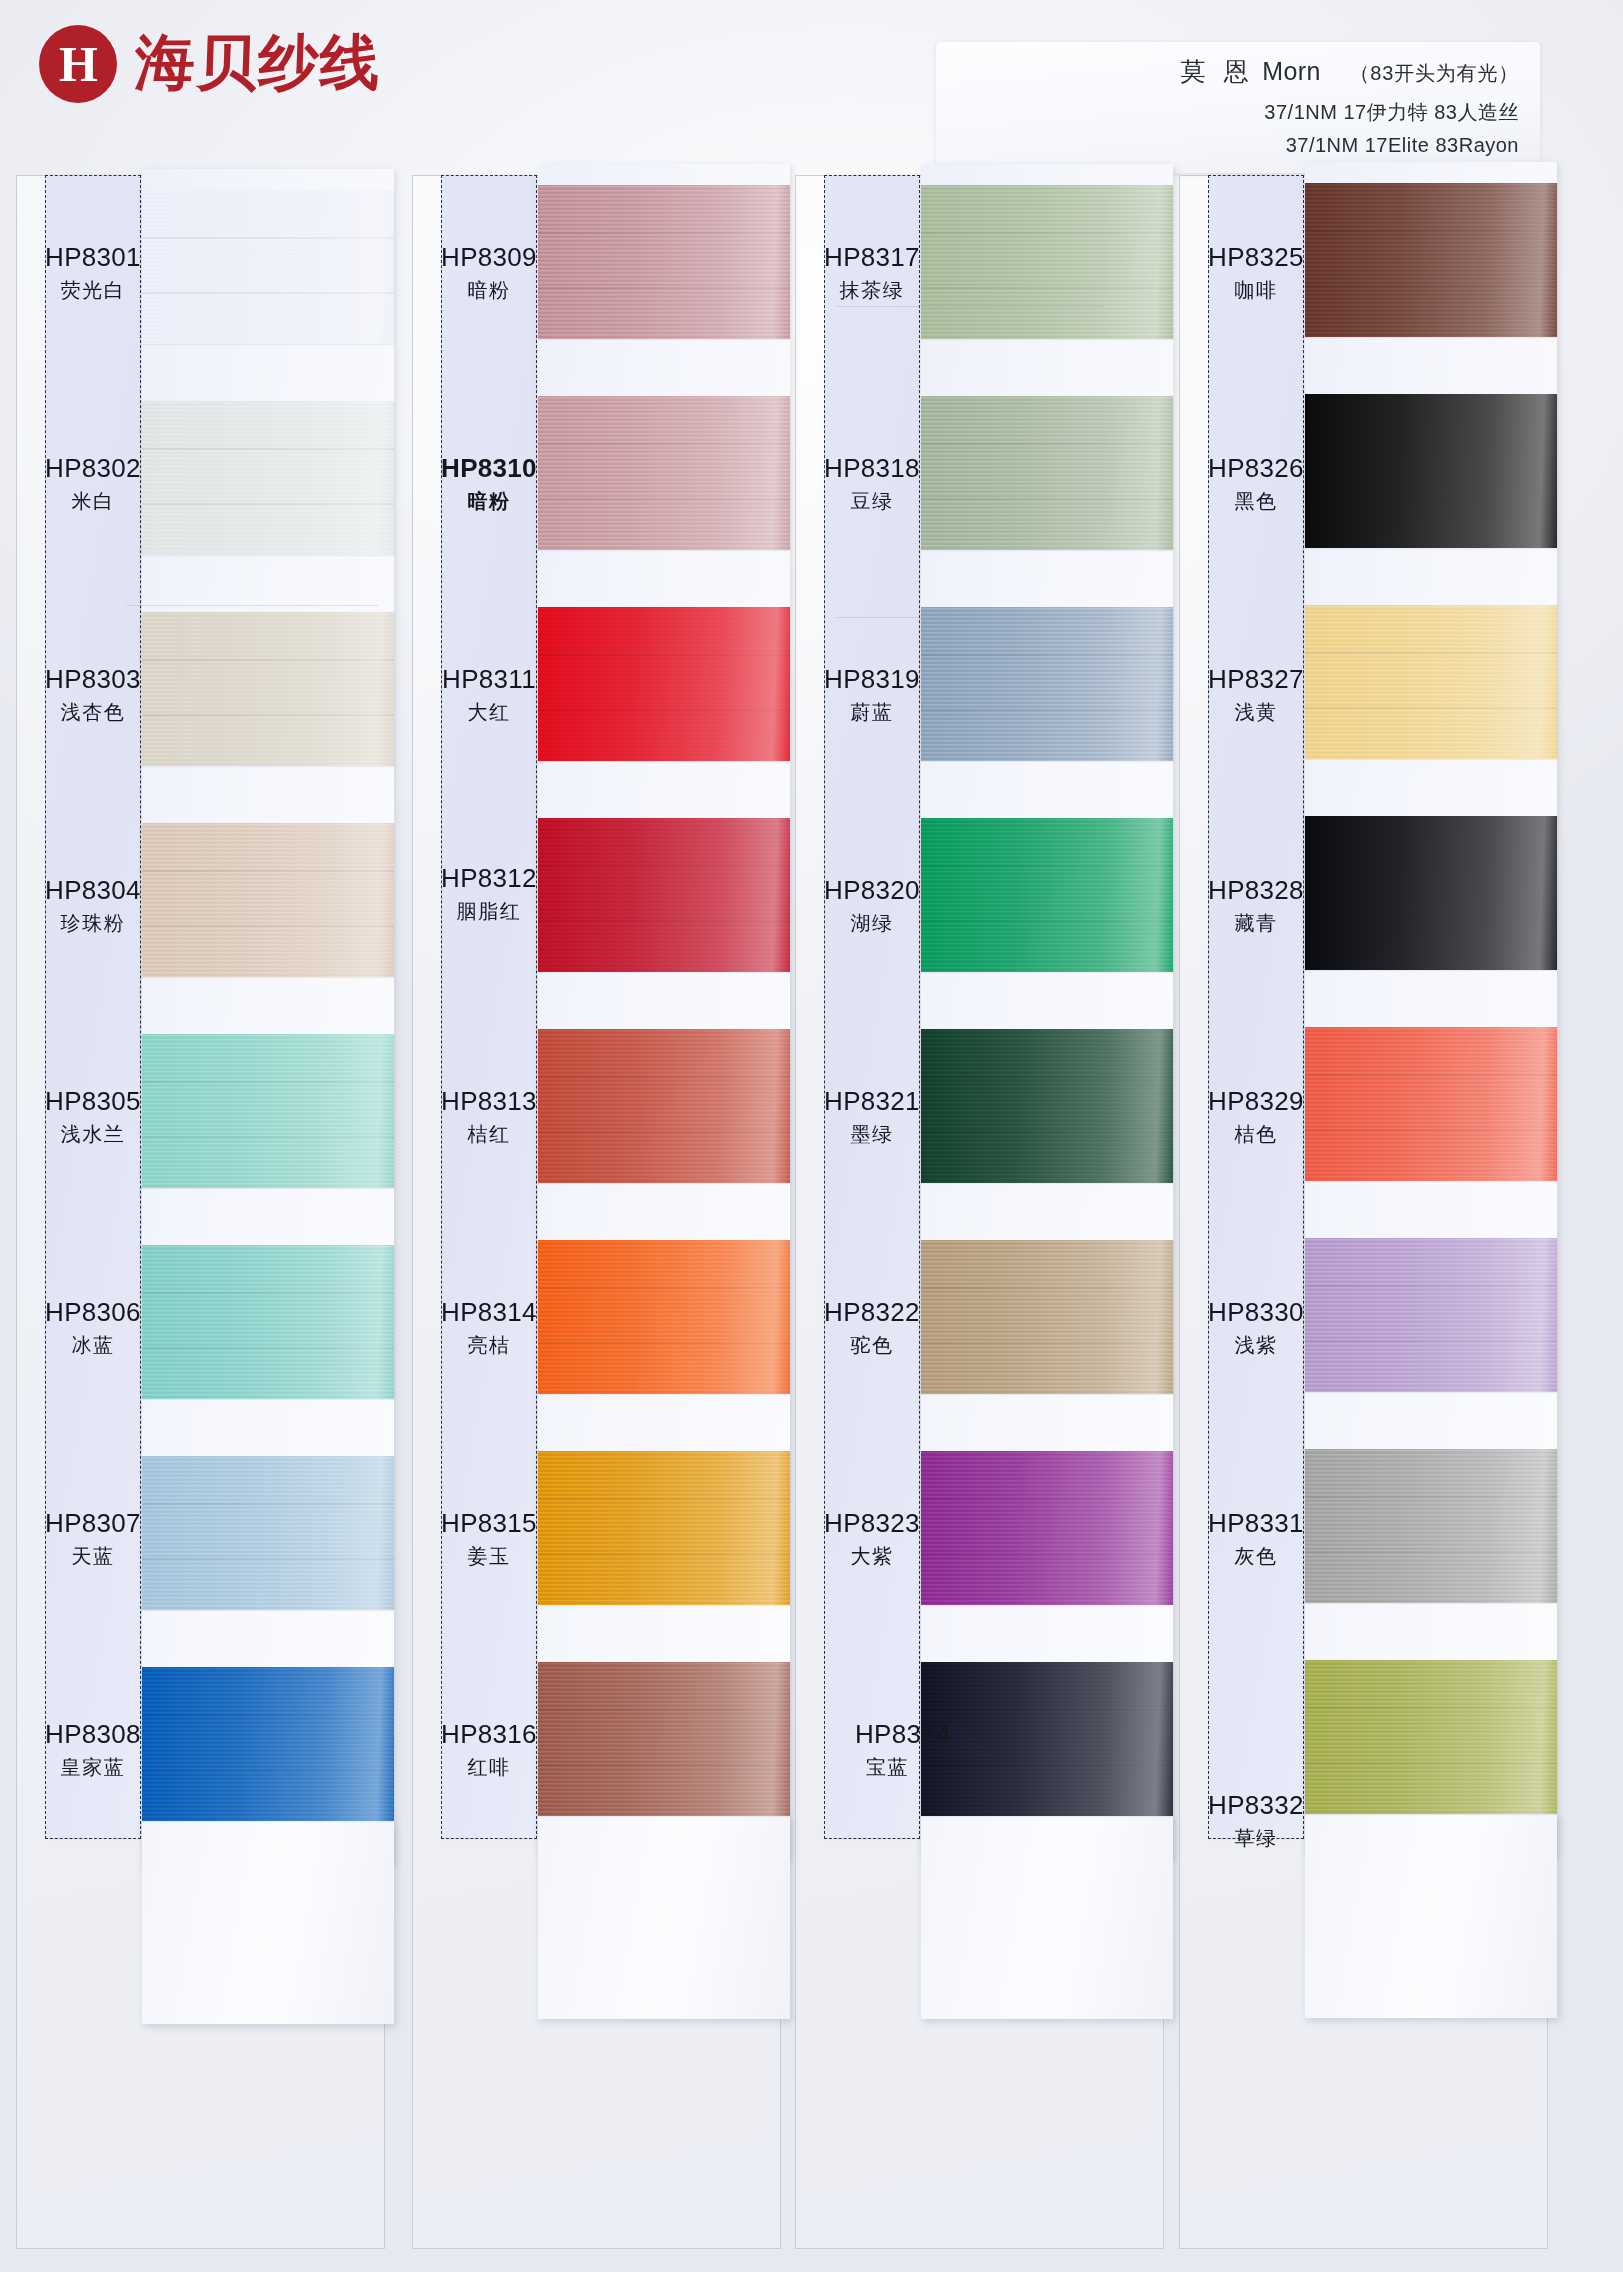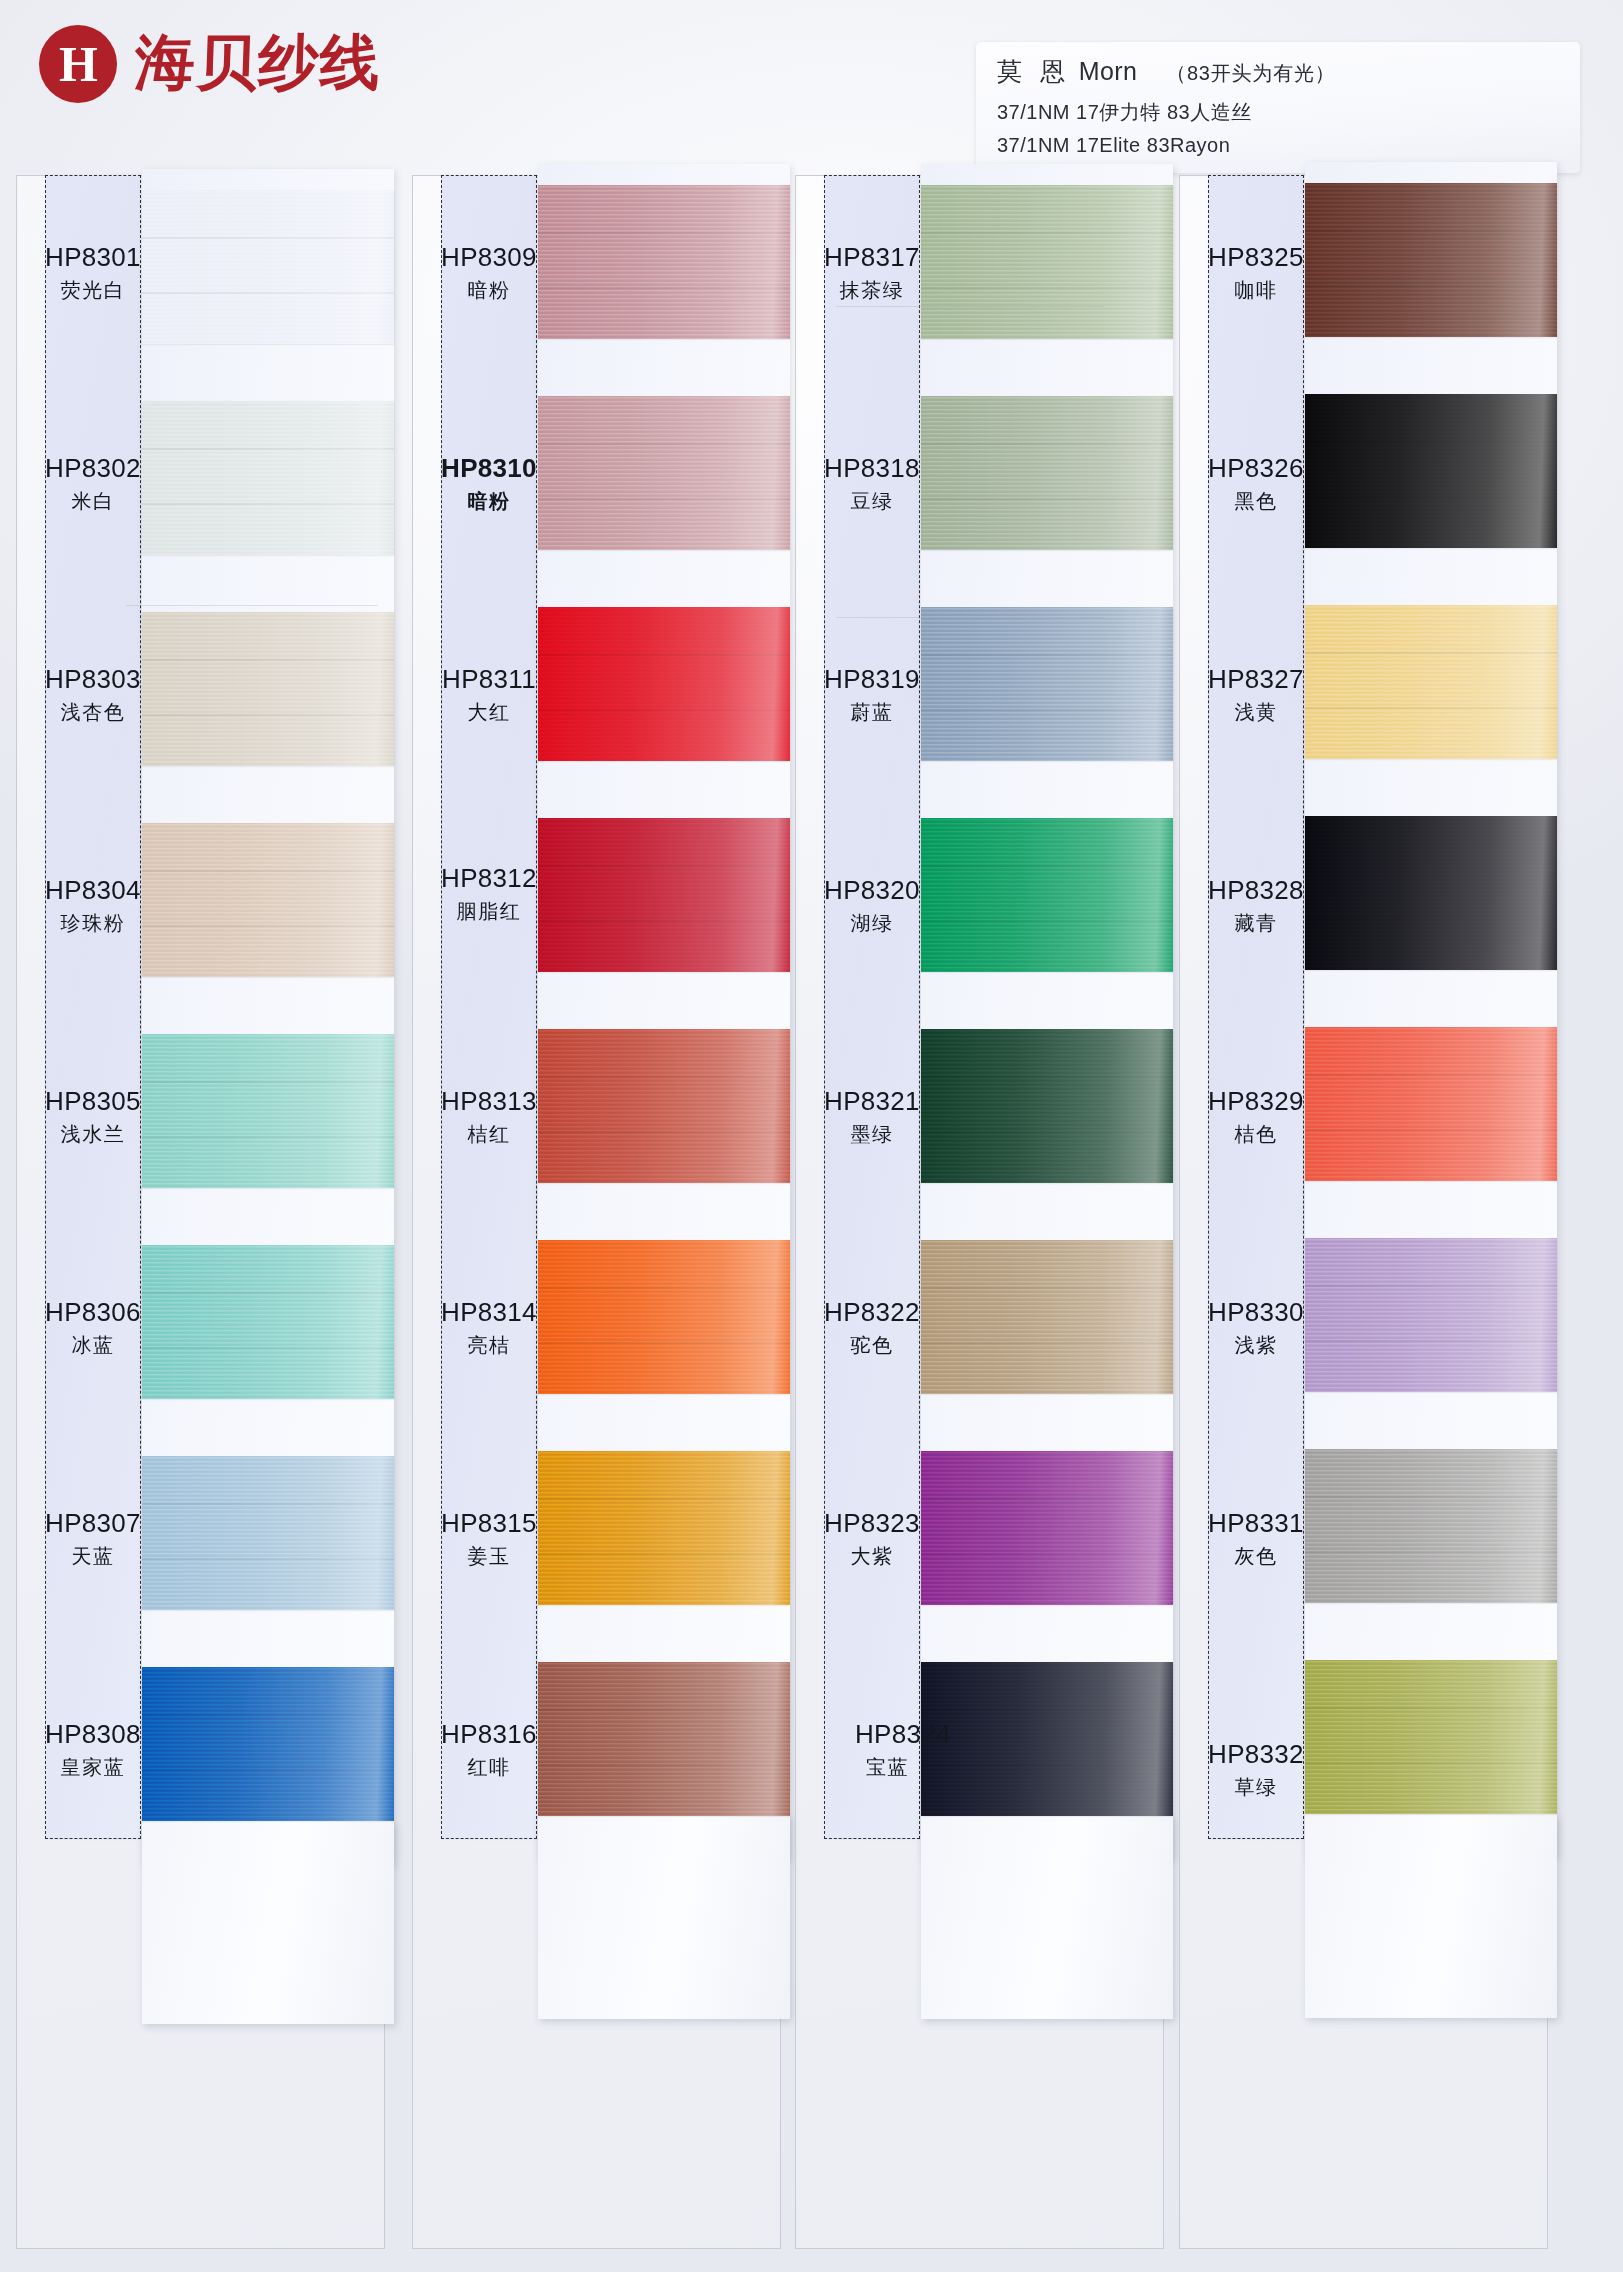--- a/index.html
+++ b/index.html
@@ -28,26 +28,26 @@
     letter-spacing: -0.8px;
   }
   #brand .wordmark {
     font-size: 60px; font-weight: bold; letter-spacing: 1.6px;
     font-family: "DejaVu Sans", sans-serif;
     transform: skewX(-2deg);
   }
 
   
   #header-label {
-    position: absolute; left: 976px; top: 42px;
+    position: absolute; left: 936px; top: 42px;
     width: 604px; padding: 13px 21px 16px 21px;
     background: linear-gradient(175deg, #fdfdff 0%, #f7f8fc 60%, #eef0f6 100%);
     border-radius: 4.9px;
     box-shadow: 0 1.6px 5.7px rgba(90,95,115,0.14);
-    text-align: left;
+    text-align: right;
     color: #2a2d36;
   }
   #header-label .title-line {
     font-size: 25px; letter-spacing: 0.8px; white-space: nowrap;
     margin-bottom: 10.6px;
   }
   #header-label .title-cn { letter-spacing: 5.7px; }
   #header-label .title-en { letter-spacing: 0.4px; }
   #header-label .title-note { font-size: 20px; margin-left: 21px; }
   #header-label .spec-line {
@@ -482,21 +482,21 @@
       <div class="row-label" style="left: 29px; top: 1330px;">
         <span class="code">HP8331</span>
         <span class="name">灰色</span>
       </div>
       <div class="swatch" title="HP8332 草绿" style="top: 1485px; height: 154px; left: 126px; background: rgb(165, 173, 81);">
         <div class="threads"></div>
         <div class="band" style="top: 47px; height: 2.4px;"></div>
         <div class="band" style="top: 102px; height: 2.4px;"></div>
         <div class="sheen"></div>
       </div>
-      <div class="row-label" style="left: 29px; top: 1561px;">
+      <div class="row-label" style="left: 29px; top: 1612px;">
         <span class="code">HP8332</span>
         <span class="name">草绿</span>
       </div>
     </div>
   </div>
 
 <div class="paper-seam" style="left:126px;width:252px;top:605px;"></div>
 <div class="paper-seam" style="left:836px;width:268px;top:617px;"></div>
 <div class="paper-seam" style="left:836px;width:268px;top:306px;"></div>
 

